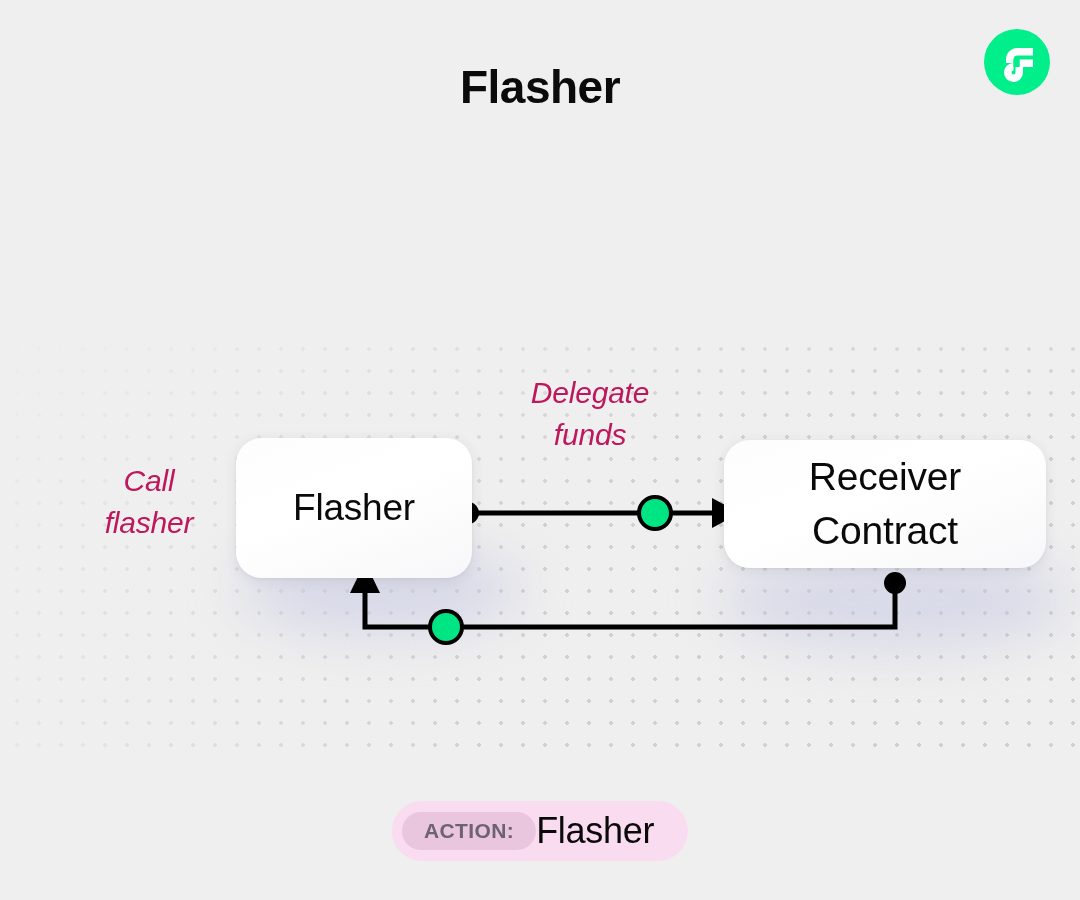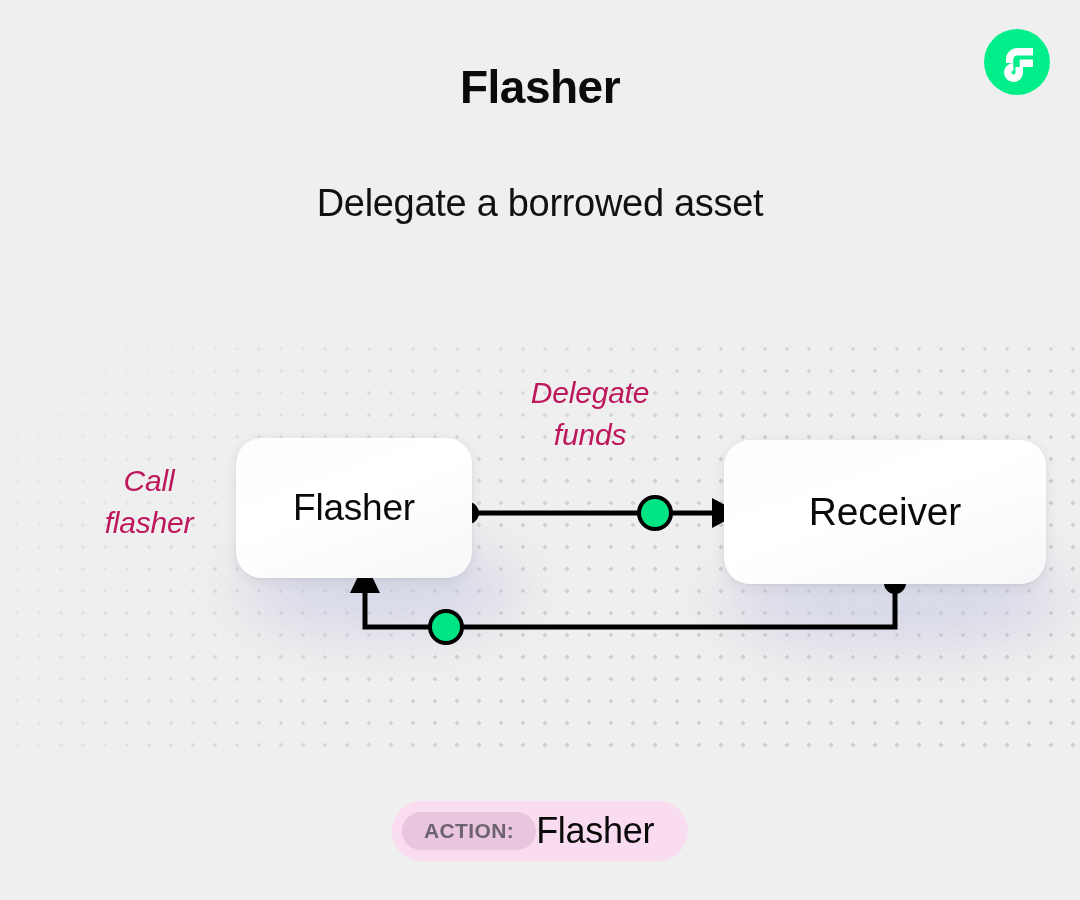--- a/index.html
+++ b/index.html
@@ -108,21 +108,21 @@
     justify-content: center;
     text-align: center;
     color: #0a0a0a;
     letter-spacing: -0.2px;
   }
   .card#card-flasher {
     left: 236px; top: 108px; width: 236px; height: 140px;
     font-size: 37px; line-height: 44px;
   }
   .card#card-receiver {
-    left: 724px; top: 110px; width: 322px; height: 144px;
+    left: 724px; top: 110px; width: 322px; height: 128px;
     font-size: 39px; line-height: 54px;
   }
   .card .lbl { display: block; }
 
   
   .edge-label {
     position: absolute;
     font-style: italic;
     font-size: 30px;
     line-height: 42px;
@@ -173,21 +173,20 @@
       <path d="M36 6 H20.5 A11.5 11.5 0 0 0 9 17.5 V21 H16.5 V17.5 A4 4 0 0 1 20.5 13.5 H36 Z" fill="#ffffff"></path>
       <rect x="22.5" y="17.5" width="13.5" height="7.5" fill="#ffffff"></rect>
       <path d="M16.5 21 A9.5 9.5 0 1 0 26 30.5 V25 H18.5 V30.5 A2 2 0 1 1 16.5 28.5 V21 Z" fill="#ffffff"></path>
       <rect x="16.5" y="17.5" width="6" height="7.5" fill="#00ef8b"></rect>
     </svg>
   </div>
 
   <h1 class="title">Flasher</h1>
 
   <div class="subtitle">
-    <span class="ln">Delegate a borrowed asset</span>
   </div>
 
   <div id="diagram">
 
     <div class="dotgrid"></div>
     <div class="glow a"></div>
     <div class="glow b"></div>
 
     <svg class="edges" viewBox="0 0 1080 430">
 
@@ -202,20 +201,21 @@
       <circle cx="446" cy="297" r="16" fill="#00e584" stroke="#000" stroke-width="4"></circle>
     </svg>
 
     <div class="card" id="card-flasher">
       <span class="lbl">Flasher</span>
     </div>
 
     <div class="card" id="card-receiver">
       <div>
         <span class="lbl">Receiver</span>
+        <span class="lbl">Contract</span>
       </div>
     </div>
 
     <div class="edge-label" id="label-call">Call
 flasher</div>
     <div class="edge-label" id="label-delegate">Delegate
 funds</div>
   </div>
 
   <div class="action-badge">

